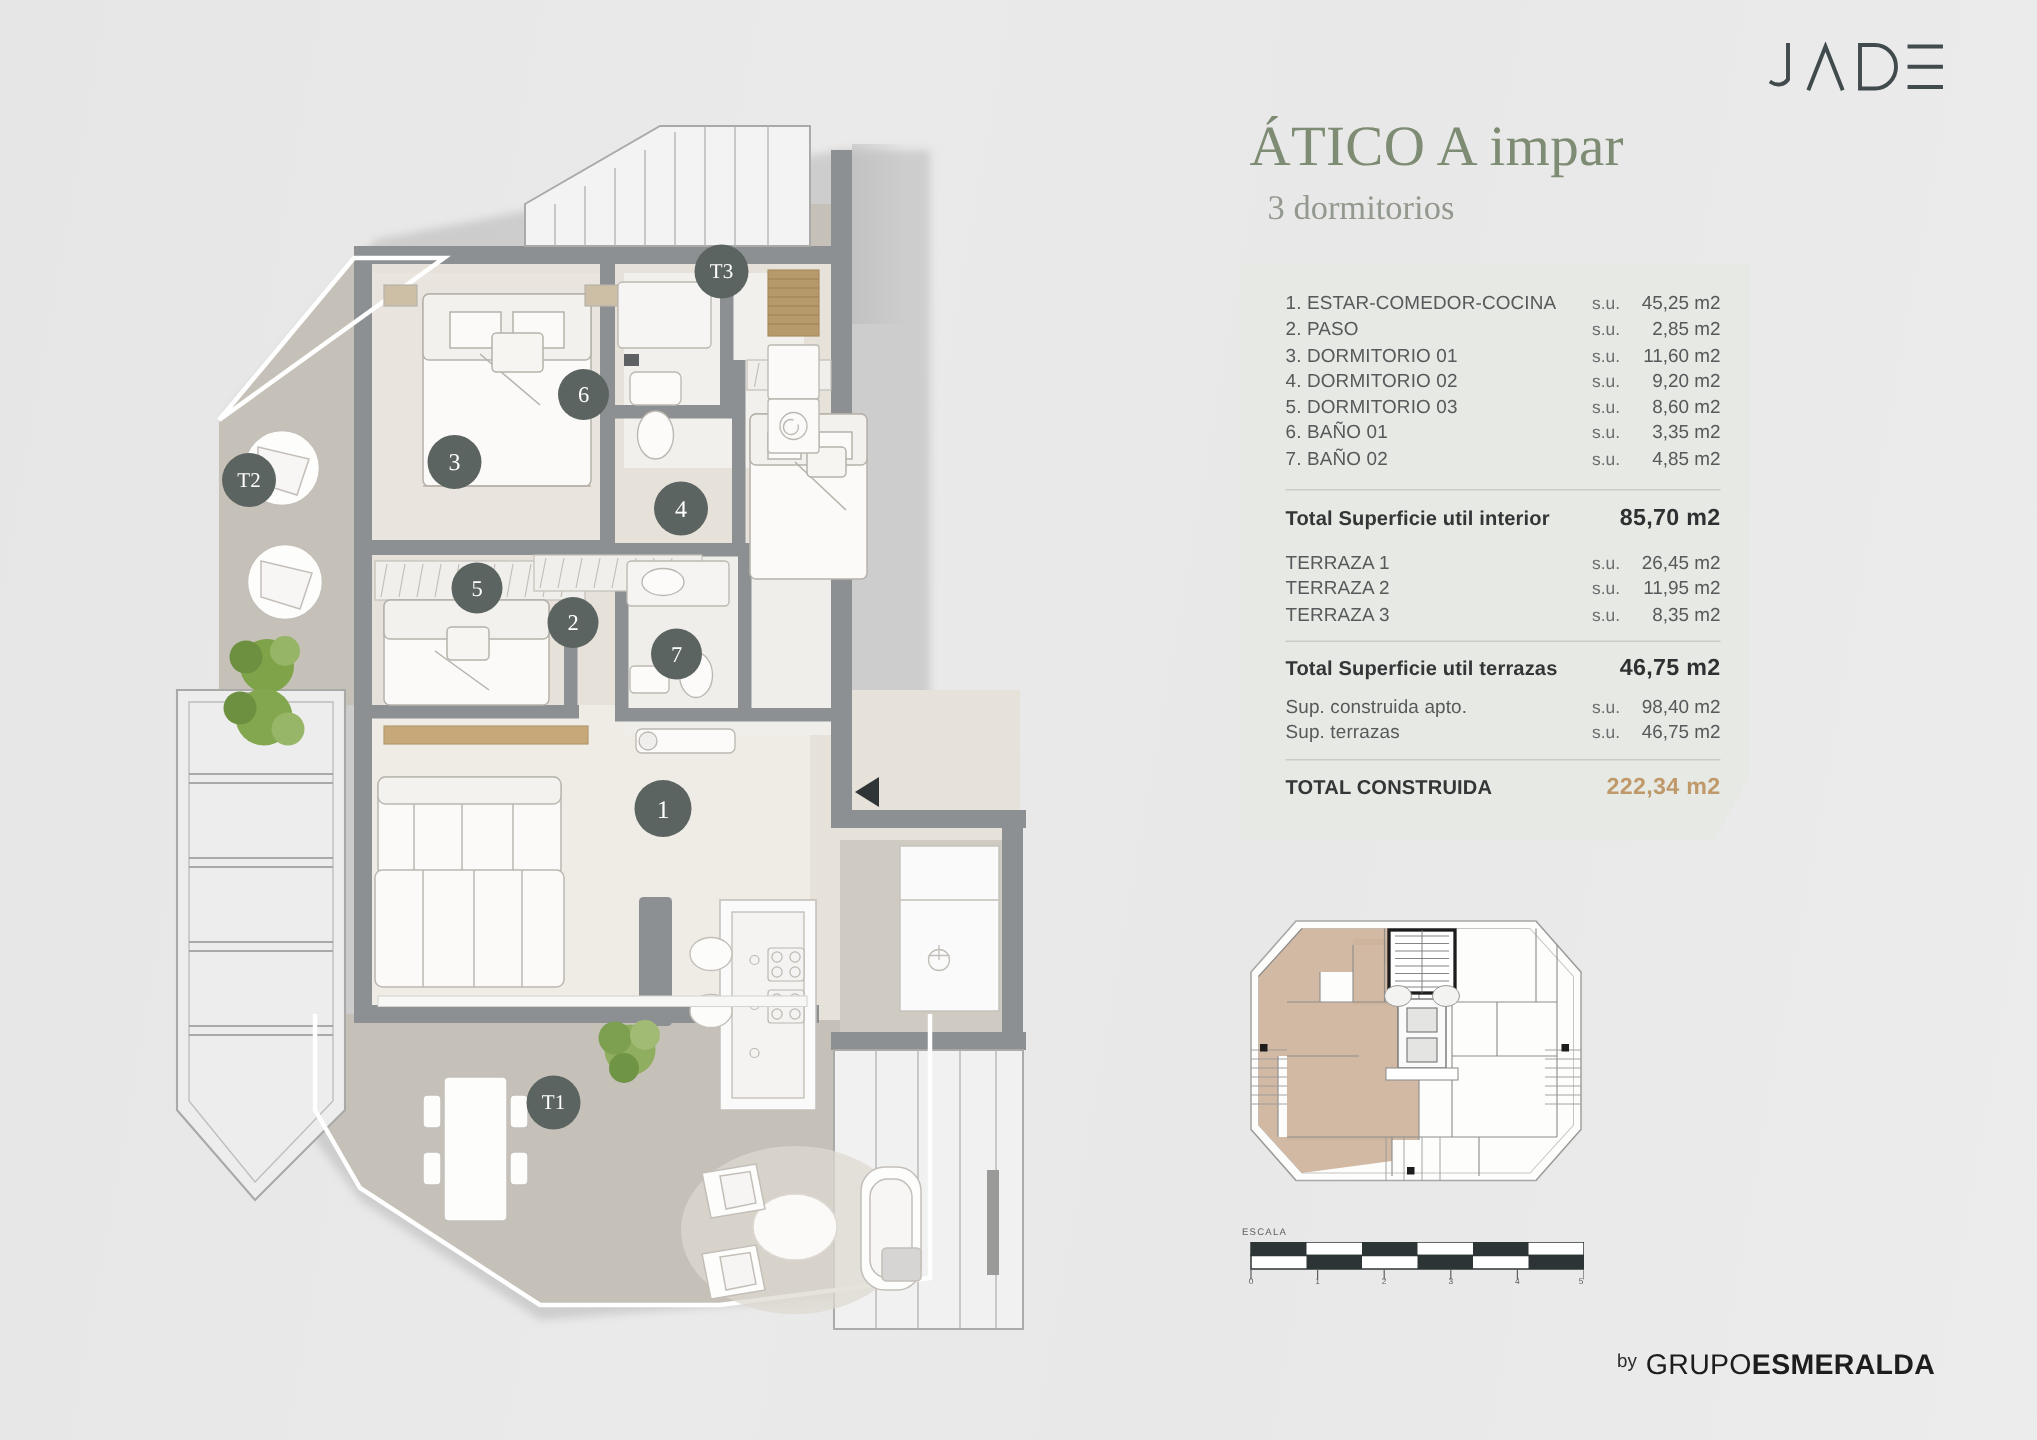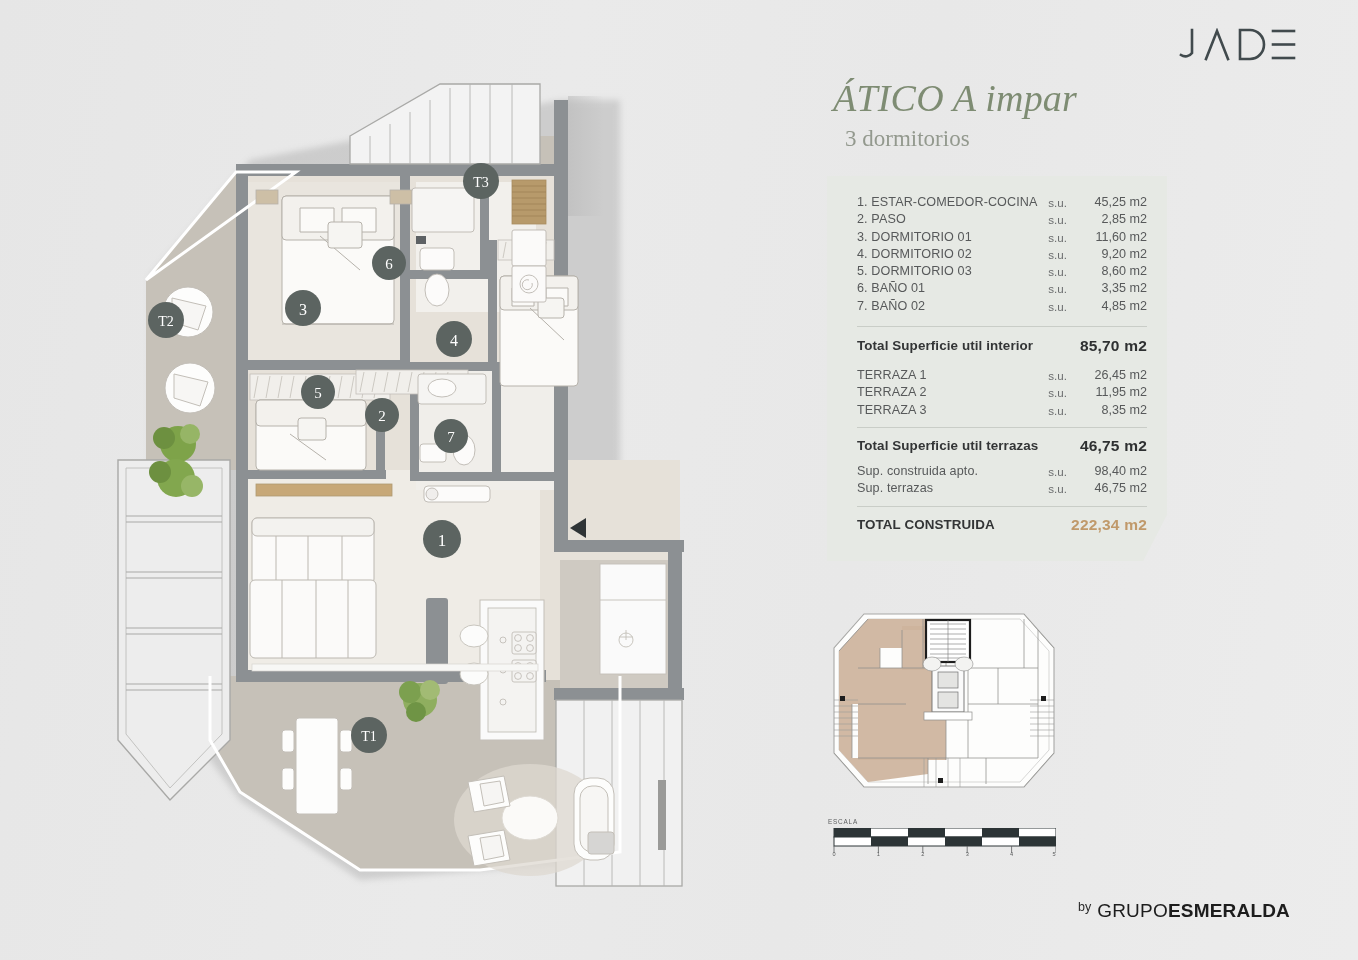--- a/index.html
+++ b/index.html
@@ -12,34 +12,34 @@
   }
   .page{position:relative;width:1358px;height:960px;
         background:linear-gradient(100deg,#e6e6e6 0%,#eaeaea 38%,#e8e8e8 62%,#ececec 100%);}
 
   
   .logo{position:absolute;left:1178px;top:28px;display:flex;align-items:center;gap:7px;}
   .logo svg{display:block;}
 
   
   .title{position:absolute;left:833px;top:79px;font-family:"Liberation Serif",serif;
-         font-size:38px;color:#7e8c73;letter-spacing:.2px;line-height:1;font-style:italic;}
+         font-size:38px;color:#7e8c73;letter-spacing:.2px;line-height:1;}
   .subtitle{position:absolute;left:833px;top:127px;font-family:"Liberation Serif",serif;
             font-size:23px;color:#93998e;line-height:1;margin-left:12px;}
 
   
   .panel{position:absolute;left:827px;top:176px;width:340px;height:385px;
          background:#e6e9e4;
          clip-path:polygon(0 0,100% 0,100% 88%,93% 100%,0 100%);}
   .panel-inner{position:absolute;left:857px;top:194px;width:290px;}
 
   .row{display:flex;justify-content:space-between;align-items:flex-start;
        font-size:12.6px;color:#57595a;line-height:17.3px;white-space:nowrap;}
   .row .lbl{letter-spacing:.1px;}
-  .row .val{display:flex;gap:18px;}
+  .row .val{display:flex;gap:5px;}
   .row .su{color:#6b6d6e;font-size:11.6px;}
   .row .num{min-width:62px;text-align:right;display:inline-block;}
 
   .rule{height:1px;background:#c9cdc7;margin:11px 0 9px 0;}
   .rule.tight{margin:8px 0 8px 0;}
 
   .row.total{font-size:13.4px;color:#333536;font-weight:bold;line-height:20px;gap:40px;}
   .row.total .big{font-size:15.5px;font-weight:bold;color:#2e3031;letter-spacing:.2px;}
   .row.total .big.accent{color:#c0996a;}
   .spacer{height:11px;}

